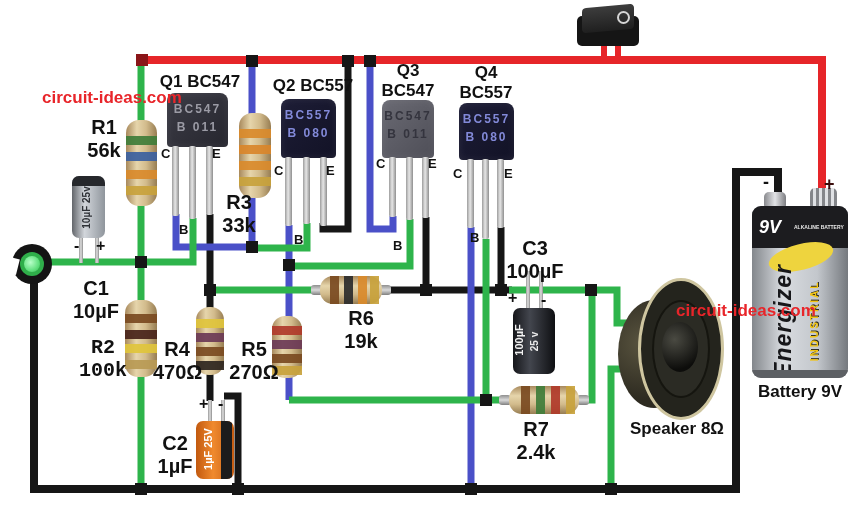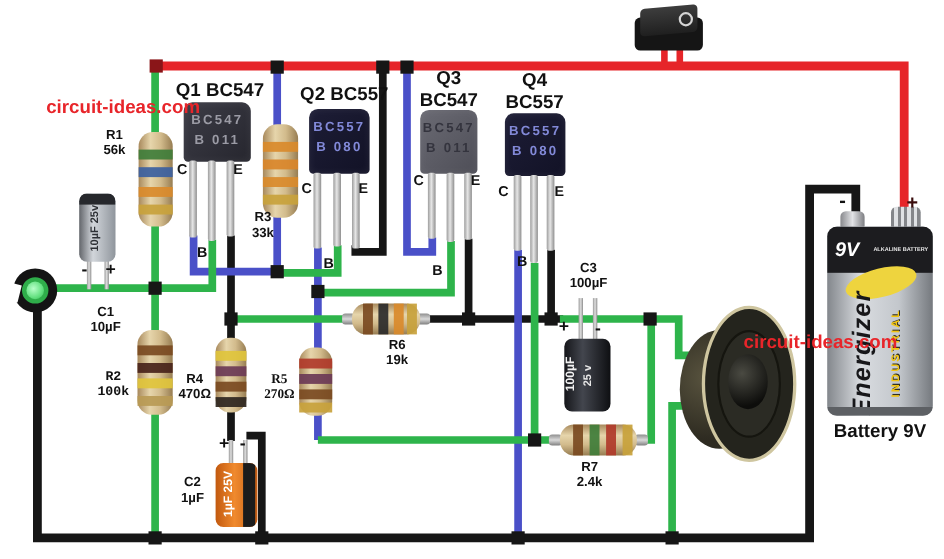--- a/index.html
+++ b/index.html
@@ -1,20 +1,20 @@
 <!DOCTYPE html>
 <html><head>
 <meta charset="utf-8">
 <style>
   html,body{margin:0;padding:0;background:#ffffff;}
   #canvas{position:relative;width:858px;height:508px;background:#ffffff;overflow:hidden;
           font-family:"Liberation Sans",sans-serif;}
   #wires{position:absolute;left:0;top:0;z-index:1;}
   .comp{position:absolute;z-index:2;}
-  .lbl{position:absolute;z-index:4;font-weight:bold;color:#111;font-size:12px;line-height:1.15;
+  .lbl{position:absolute;z-index:4;font-weight:bold;color:#111;font-size:20px;line-height:1.15;
        text-align:center;white-space:nowrap;}
   .lbl div{white-space:nowrap;}
   .watermark{position:absolute;z-index:5;font-weight:bold;font-size:17px;letter-spacing:0px;}
   .pin{position:absolute;z-index:4;font-weight:bold;font-size:13px;color:#111;}
   .sign{position:absolute;z-index:4;font-weight:bold;font-size:16px;color:#111;}
   
   .to92{position:absolute;border-radius:8px 8px 4px 4px;box-shadow:inset 0 0 8px rgba(255,255,255,.08);
         text-align:center;font-weight:bold;letter-spacing:2px;}
   .to92 .p1{margin-top:9px;font-size:12px;}
   .to92 .p2{margin-top:4px;font-size:12px;}
@@ -151,21 +151,21 @@
     <div>R4</div>
       <div>470Ω</div>
   </div>
 
   <div class="res res-v" style="left:272px;top:316px;width:30px;height:62px;">
     <div class="band-h" style="top:10px;background:#b03a2a;"></div>
     <div class="band-h" style="top:24px;background:#6b3a56;"></div>
     <div class="band-h" style="top:38px;background:#7a4a21;"></div>
     <div class="band-h" style="top:50px;background:#c8a23c;"></div>
   </div>
-  <div class="lbl" style="left:229px;top:338px;width:50px;font-family:Liberation Serif, serif;">
+  <div class="lbl" style="left:229px;top:338px;width:50px;">
     <div>R5</div>
       <div>270Ω</div>
   </div>
 
   <div class="metal" style="left:311px;top:285px;width:12px;height:10px;"></div>
   <div class="metal" style="left:379px;top:285px;width:12px;height:10px;"></div>
   <div class="res res-h" style="left:320px;top:276px;width:62px;height:28px;">
     <div class="band-v" style="left:10px;background:#7a4a21;"></div>
     <div class="band-v" style="left:24px;background:#2b2b2b;"></div>
     <div class="band-v" style="left:38px;background:#d98a2b;"></div>
@@ -274,20 +274,21 @@
     <div style="position:absolute;left:7px;top:2px;width:52px;height:25px;background:linear-gradient(180deg,#3d3d3d,#1f1f1f);border-radius:4px;transform:skewY(-5deg);"></div>
     <div style="position:absolute;left:42px;top:7px;width:9px;height:9px;border:2px solid #d5d5d5;border-radius:50%;"></div>
   </div>
 
   <div class="comp" style="left:618px;top:278px;width:108px;height:146px;">
     <div style="position:absolute;left:0;top:22px;width:72px;height:108px;border-radius:50%;background:radial-gradient(circle at 35% 40%,#59543f,#2e2b21 70%);"></div>
     <div style="position:absolute;left:20px;top:0;width:86px;height:142px;border-radius:50%;background:#24241d;border:3px solid #cfc6a0;box-sizing:border-box;"></div>
     <div style="position:absolute;left:34px;top:22px;width:58px;height:98px;border-radius:50%;background:#2b2b24;border:2px solid #15150f;box-sizing:border-box;"></div>
     <div style="position:absolute;left:44px;top:44px;width:36px;height:50px;border-radius:50%;background:radial-gradient(circle at 35% 35%,#4a4a42,#0d0d0b 75%);"></div>
   </div>
+  <div class="lbl" style="left:630px;top:419px;font-size:17px;">Speaker 8Ω</div>
 
   <div class="comp" style="left:752px;top:166px;width:96px;height:216px;">
     <div style="position:absolute;left:12px;top:26px;width:22px;height:18px;background:linear-gradient(90deg,#88898d,#e2e3e6 50%,#7d7e82);border-radius:5px;"></div>
     <div style="position:absolute;left:58px;top:22px;width:27px;height:22px;background:repeating-linear-gradient(90deg,#84868a 0 3px,#dfe1e4 3px 6px);border-radius:5px;"></div>
     <div style="position:absolute;left:0;top:40px;width:96px;height:172px;border-radius:9px;overflow:hidden;background:linear-gradient(90deg,#83878c,#d9dce0 32%,#c3c7cc 68%,#75797e);">
       <div style="position:absolute;left:0;top:0;width:100%;height:42px;background:#1c1c1f;"></div>
       <div style="position:absolute;left:7px;top:11px;color:#ffffff;font-weight:bold;font-size:18px;font-style:italic;">9V</div>
       <div style="position:absolute;left:42px;top:18px;color:#e8e8e8;font-size:5px;font-weight:bold;white-space:nowrap;">ALKALINE BATTERY</div>
       <div style="position:absolute;left:16px;top:38px;width:66px;height:26px;background:#eed43e;border-radius:50%;transform:rotate(-14deg);"></div>
       <div style="position:absolute;left:-42px;top:100px;width:150px;height:30px;transform:rotate(-90deg);text-align:center;font-style:italic;font-weight:bold;font-size:23px;color:#17171a;letter-spacing:1px;">Energizer</div>

